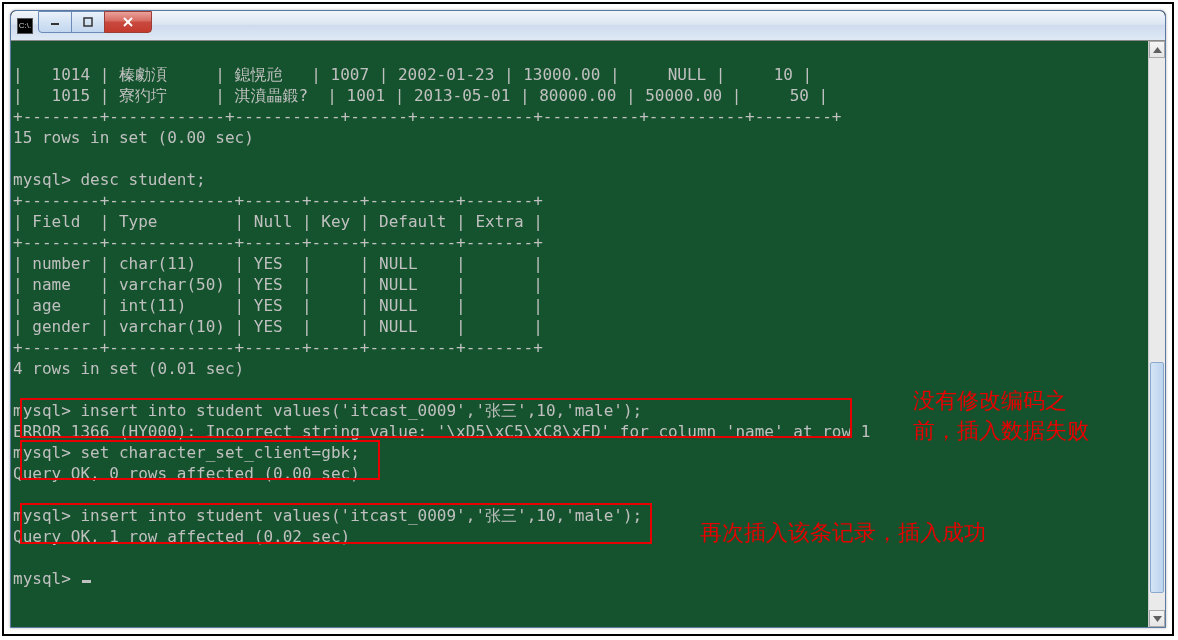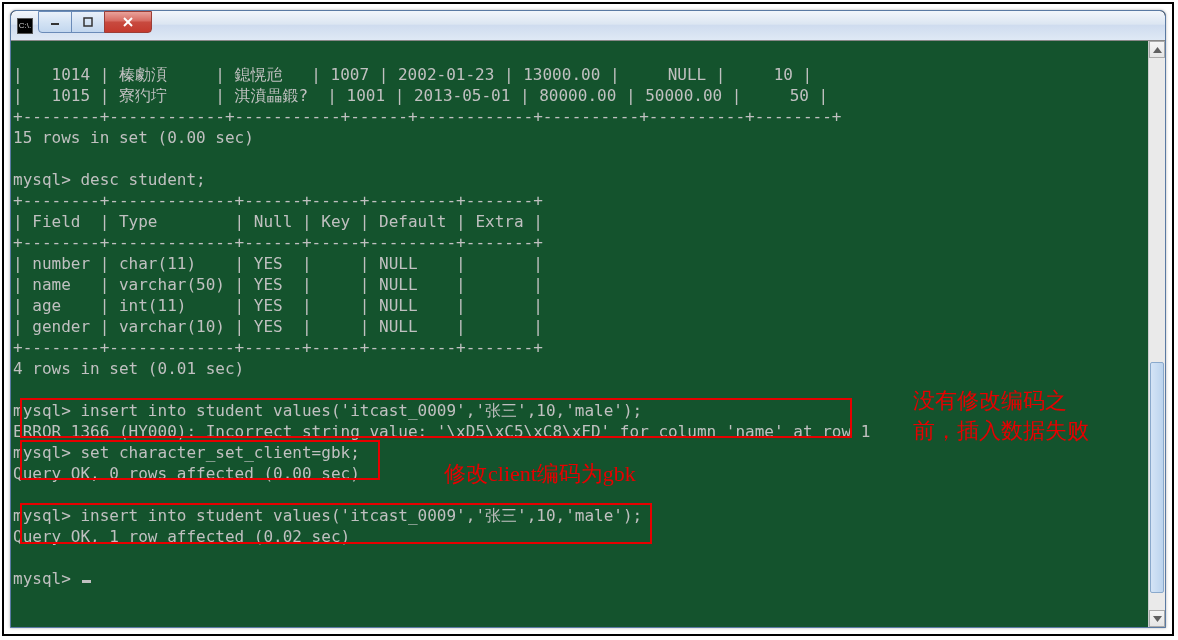--- a/index.html
+++ b/index.html
@@ -207,16 +207,16 @@
           </svg>
       </div>
     </div>
 
     <div class="red-box" style="left:9px; top:387px; width:832px; height:40px;"></div>
     <div class="red-box" style="left:9px; top:429px; width:360px; height:40px;"></div>
     <div class="red-box" style="left:9px; top:492px; width:632px; height:41px;"></div>
 
     <div class="annotation" style="left:874px; top:375px; white-space:pre;margin-left:28px;">没有修改编码之
 前，插入数据失败</div>
-    <div class="annotation" style="left:433px; top:448px;">修改client编码为gbk</div>
+    <div class="annotation" style="left:689px; top:507px;">再次插入该条记录，插入成功</div>
 
   </div>
 </div>
 
 </body></html>

